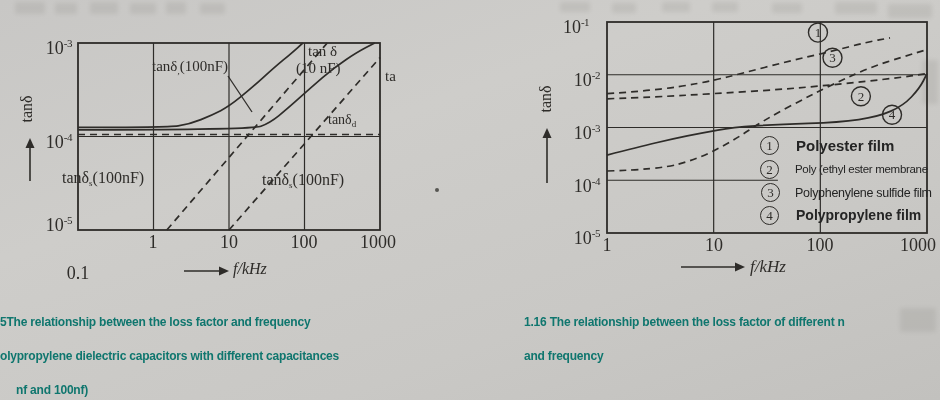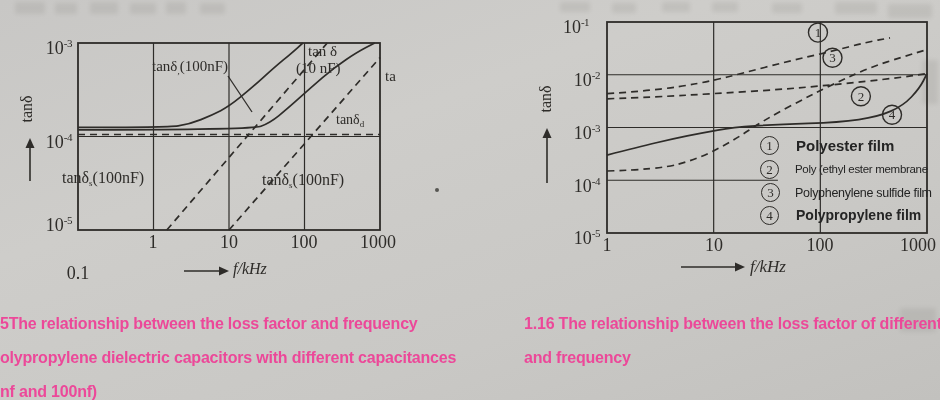--- a/index.html
+++ b/index.html
@@ -12,21 +12,21 @@
   svg.chart-canvas{position:absolute;top:0;width:470px;height:300px;}
   .ytick{position:absolute;width:48px;text-align:right;font-size:18px;line-height:18px;white-space:nowrap;}
   .ytick sup{font-size:11px;letter-spacing:-0.5px;}
   .xtick{position:absolute;width:70px;text-align:center;font-size:18px;line-height:18px;}
   .chart-label{position:absolute;font-size:15px;line-height:16px;white-space:nowrap;}
   .lblsub{font-size:9px;vertical-align:-3px;}
   .ylab{position:absolute;width:44px;height:18px;text-align:center;font-size:16px;
         transform:rotate(-90deg);transform-origin:center;}
   .flabel{font-style:italic;font-size:16px;position:absolute;white-space:nowrap;}
   .caption{position:absolute;font-family:"Liberation Sans","DejaVu Sans",sans-serif;
-           font-size:16px;font-weight:600;color:#ec4899;letter-spacing:-0.2px;white-space:nowrap;}
+           font-size:12px;font-weight:600;color:#0f766e;letter-spacing:-0.2px;white-space:nowrap;}
   .circled{position:absolute;width:19px;height:19px;border:1.7px solid #2e2c29;border-radius:50%;
            display:flex;align-items:center;justify-content:center;font-size:13px;box-sizing:border-box;}
   .legend-label{position:absolute;font-family:"Liberation Sans","DejaVu Sans",sans-serif;
                 white-space:nowrap;color:#242424;}
   .bleed{position:absolute;background:#7f7d77;opacity:0.16;filter:blur(2px);border-radius:2px;}
   .speck{position:absolute;width:4px;height:4px;border-radius:50%;background:#3a3834;opacity:.8;}
 </style>
 </head>
 <body>
 
@@ -81,21 +81,21 @@
 
   <div class="flabel" style="left:233px;top:260px;">f/kHz</div>
 
   <div class="chart-label" style="left:152px;top:58px;"><span>tanδ</span><span class="lblsub">,</span><span>(100nF)</span></div>
 
   <div class="chart-label" style="left:308px;top:43px;">tan δ</div>
   <div class="chart-label" style="left:296px;top:60px;">(10 nF)</div>
 
   <div class="chart-label" style="left:385px;top:68px;">ta</div>
 
-  <div class="chart-label" style="left:336px;top:112px;font-size:14px;"><span>tanδ</span><span class="lblsub">d</span></div>
+  <div class="chart-label" style="left:328px;top:112px;font-size:14px;"><span>tanδ</span><span class="lblsub">d</span></div>
 
   <div class="chart-label" style="left:62px;top:170px;font-size:16px;"><span>tanδ</span><span class="lblsub">s</span><span>(100nF)</span></div>
 
   <div class="chart-label" style="left:262px;top:172px;font-size:16px;"><span>tanδ</span><span class="lblsub">s</span><span>(100nF)</span></div>
 </div>
 
 <div>
   <svg id="right-svg" class="chart-canvas" style="left:470px;" viewBox="0 0 470 300">
       <rect x="137" y="22" width="320" height="211" fill="none" stroke="#2e2c29" stroke-width="1.8"></rect>
       <line x1="243.66666666666666" y1="22" x2="243.66666666666666" y2="233" stroke="#2e2c29" stroke-width="1.2"></line>
@@ -147,20 +147,20 @@
     <div class="legend-label" style="left:795px;top:186px;font-size:12.5px;letter-spacing:-0.3px;">Polyphenylene sulfide film</div>
 
     <div class="circled" style="left:760px;top:206px;">4</div>
     <div class="legend-label" style="left:796px;top:207px;font-size:14px;font-weight:700;">Polypropylene film</div>
   </div>
 </div>
 
 <div>
   <div class="caption" style="left:0;top:315px;">5The relationship between the loss factor and frequency</div>
   <div class="caption" style="left:0;top:349px;">olypropylene  dielectric capacitors with different capacitances</div>
-  <div class="caption" style="left:0;top:383px;">nf and 100nf)</div>
+  <div class="caption" style="left:16px;top:383px;">nf and 100nf)</div>
 </div>
 <div>
   <div class="caption" style="left:524px;top:315px;">1.16 The relationship between the loss factor of different n</div>
   <div class="caption" style="left:524px;top:349px;">and frequency</div>
 </div>
 
 <div class="speck" style="left:435px;top:188px;"></div>
 
 </body></html>

